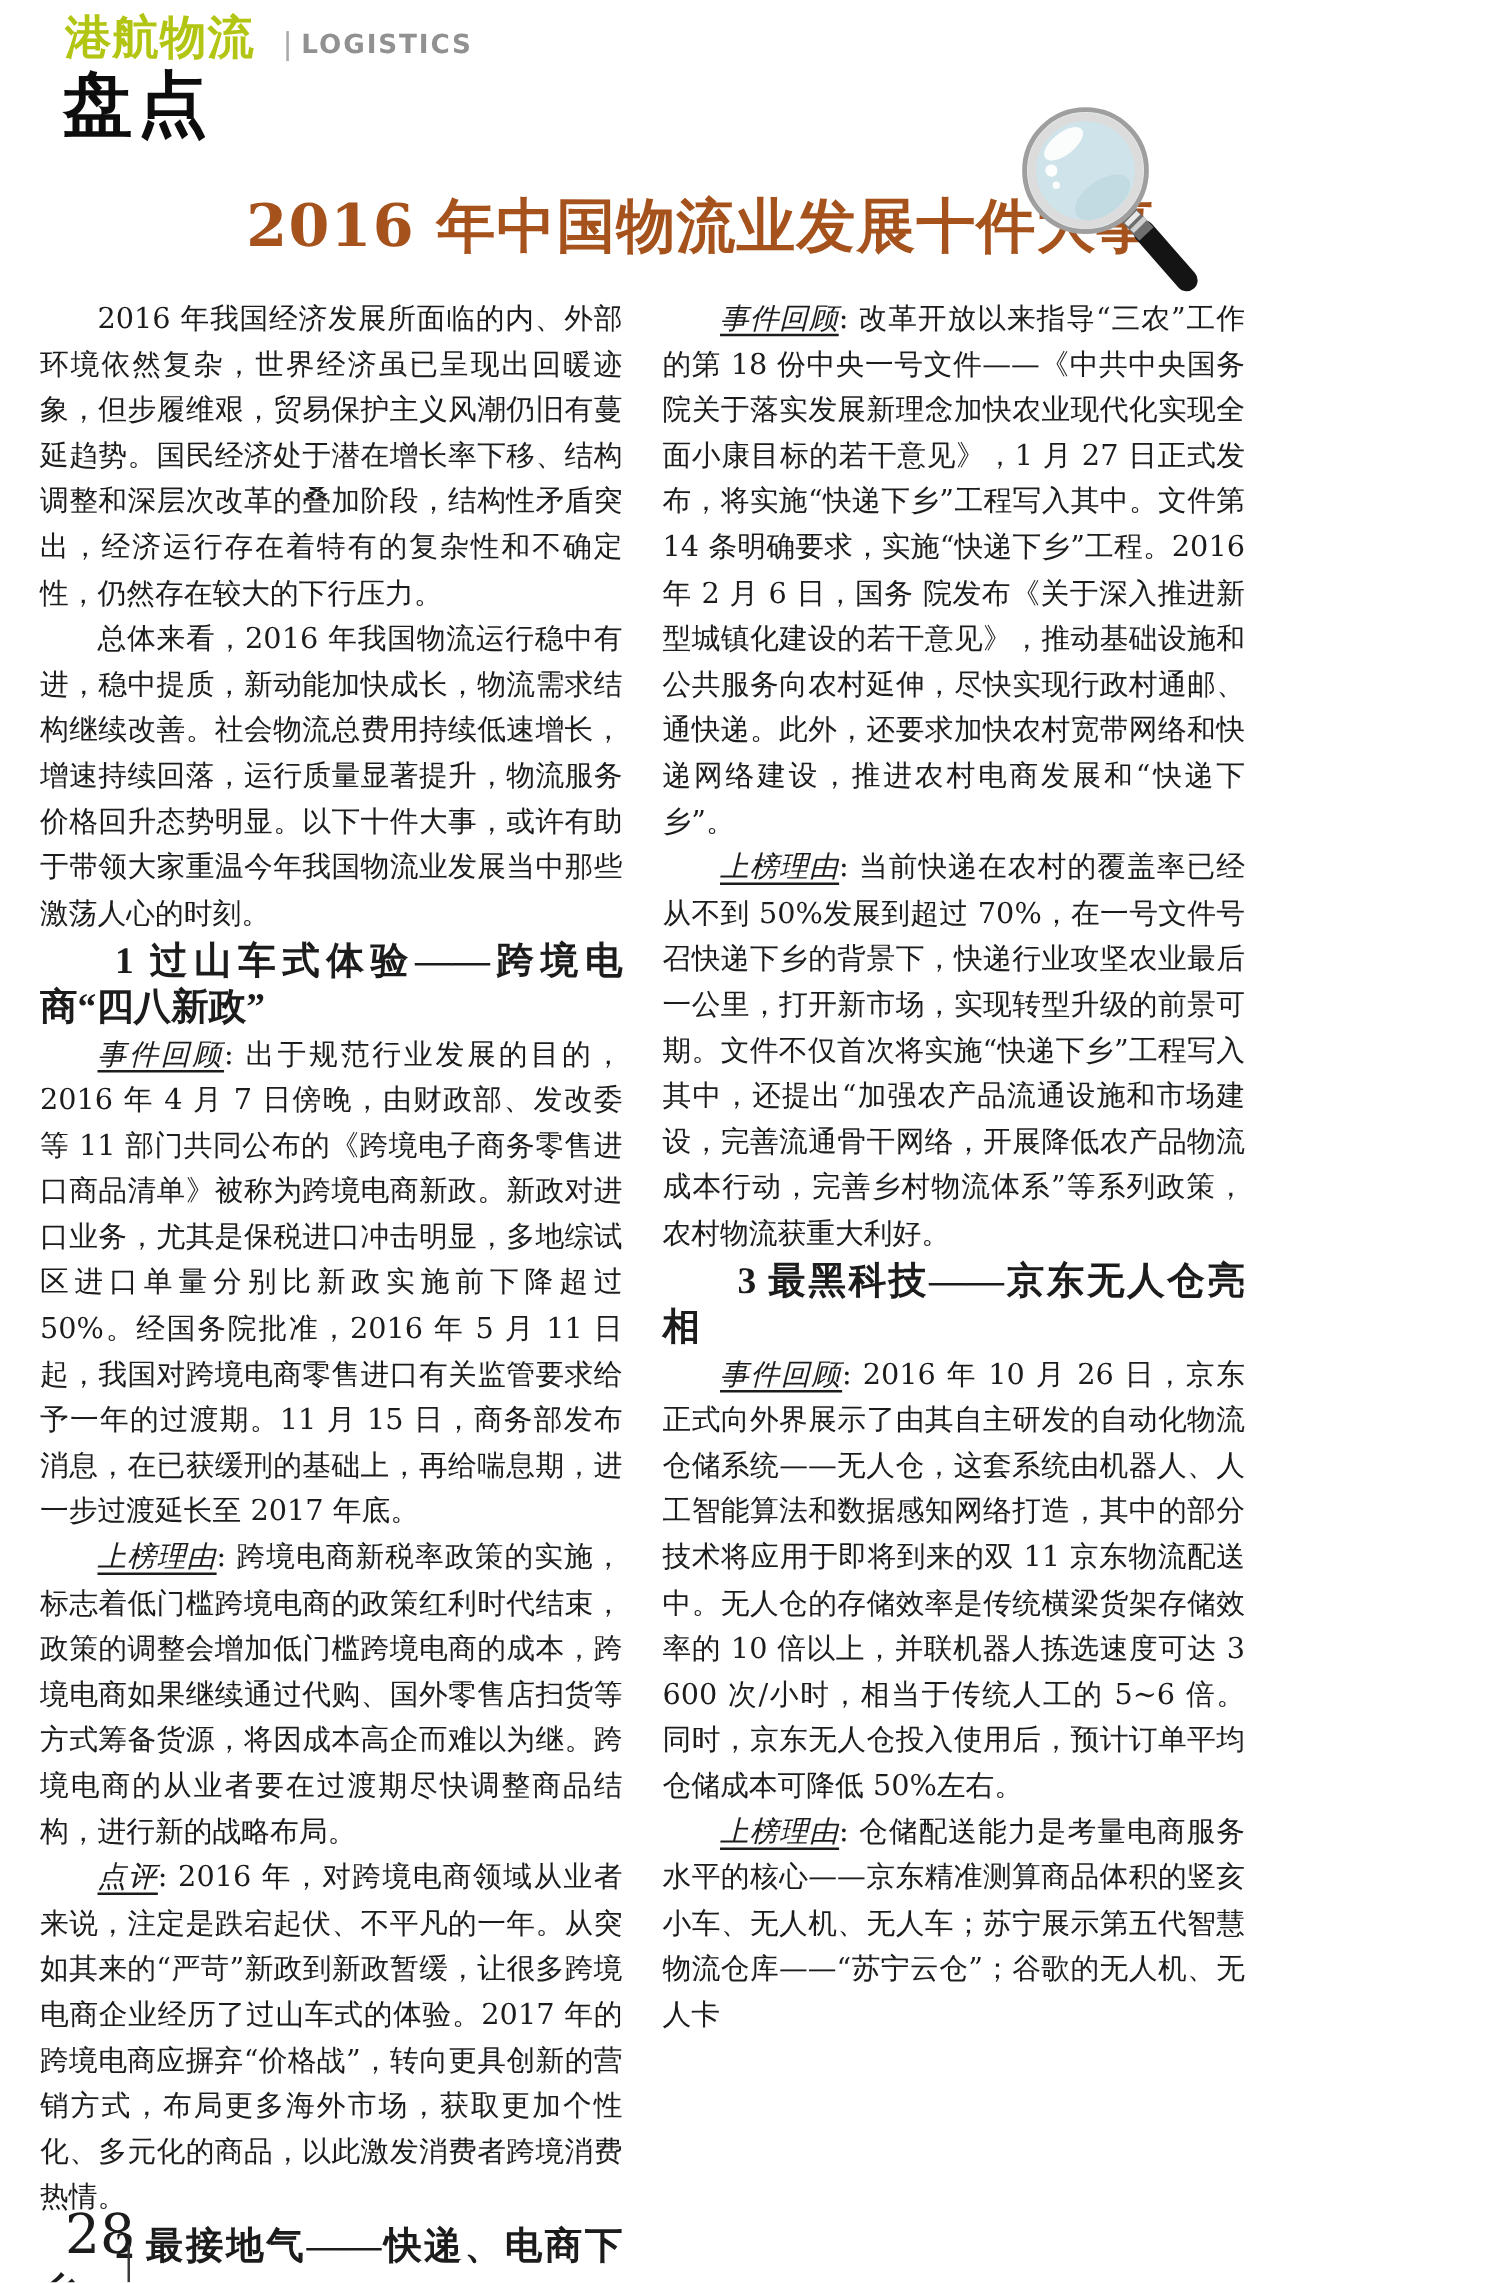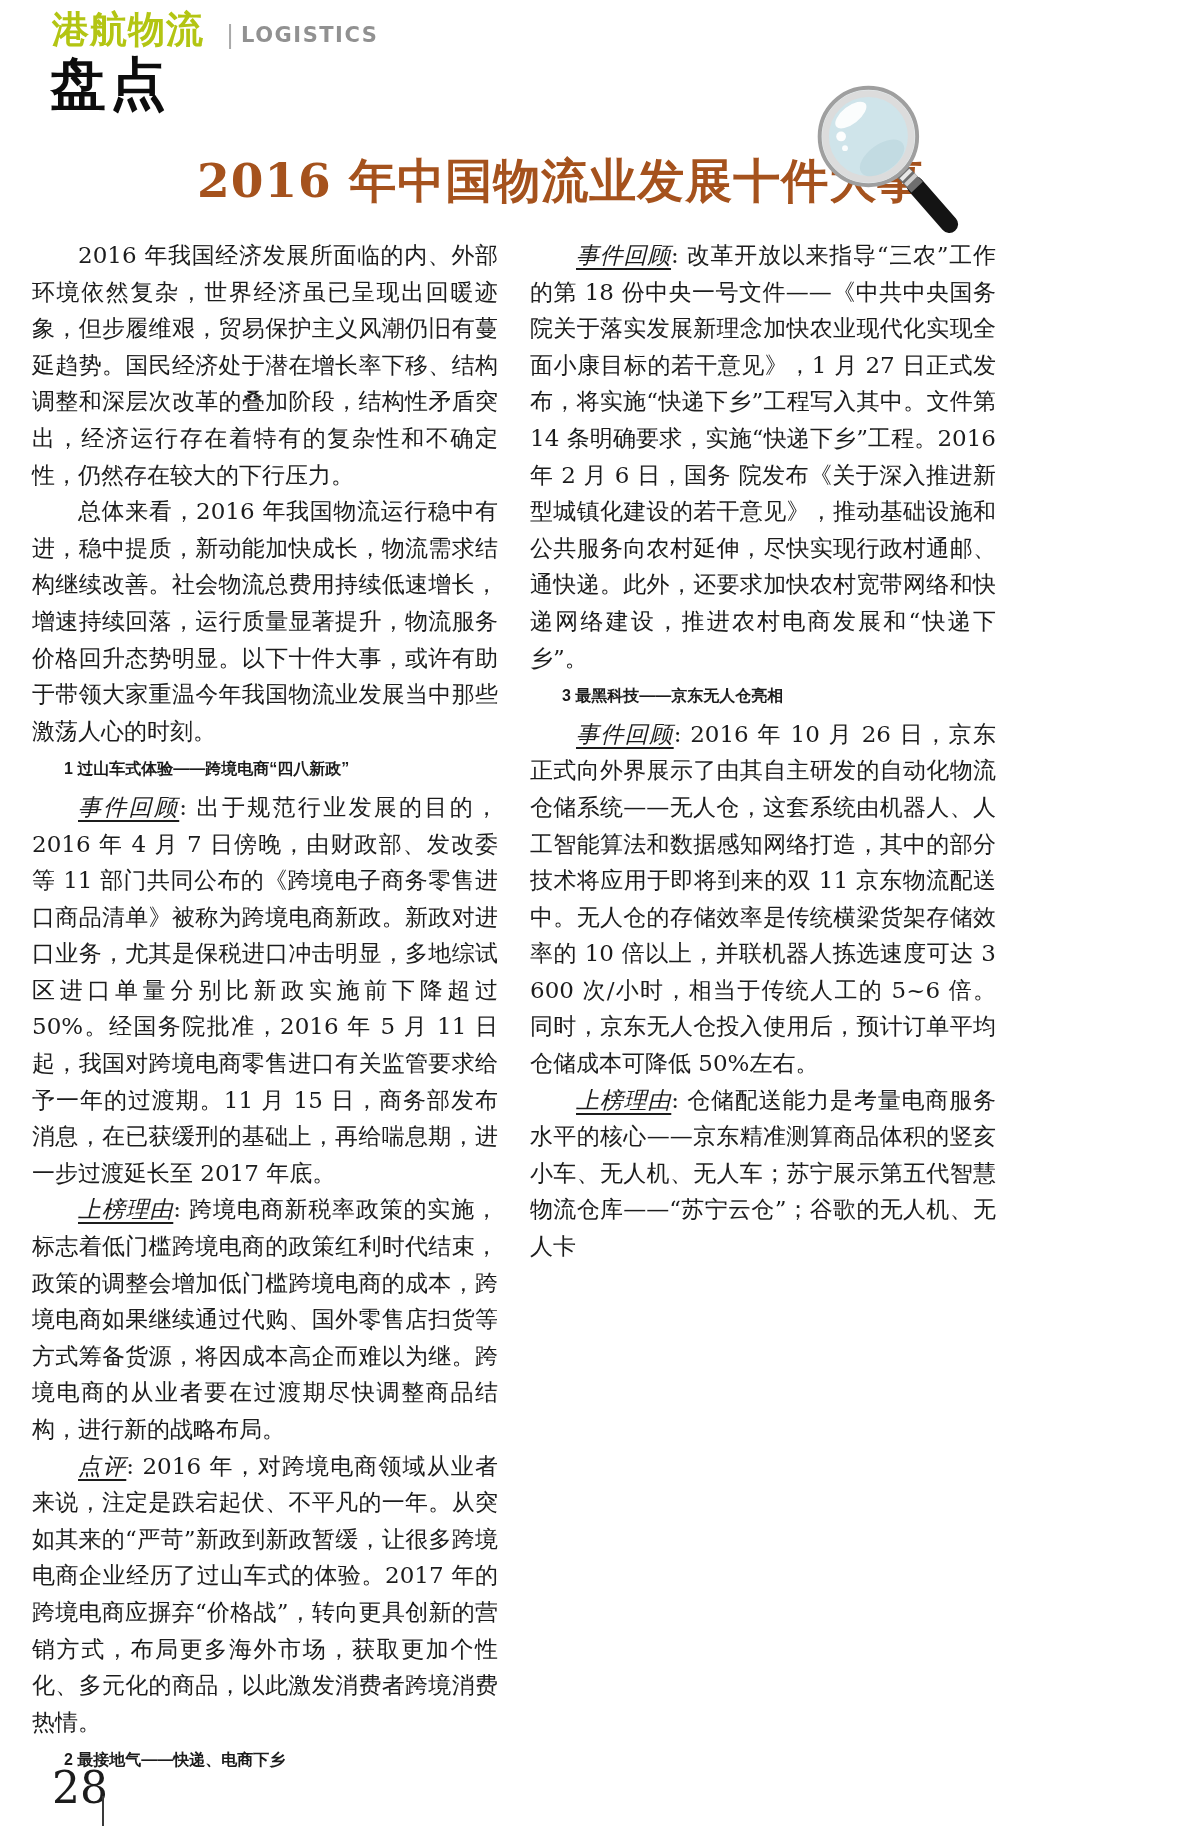--- a/index.html
+++ b/index.html
@@ -71,25 +71,25 @@
     position:absolute; top:237px;
     width:466px;
     font-size:23px;
     line-height:36.6px;
     text-align:justify;
   }
   .col-left{ left:32px; }
   .col-right{ left:530px; }
   .para{ margin:0; text-indent:2em; }
   .heading{
-    font-family:Liberation Sans, sans-serif;
+    font-family:Liberation Serif, serif;
     font-weight:bold;
     text-indent:2em;
     margin:2px 0 1px 0;
-    font-size:16px;
+    font-size:30px;
   }
   .lead{
     font-style:italic;
     text-decoration:underline;
     text-underline-offset:5px;
   }
   
   .page-number{
     position:absolute; left:52px; top:1762px;
     font-family:"DejaVu Serif", serif;
@@ -143,20 +143,21 @@
     <p class="para"><span>总体来看，2016 年我国物流运行稳中有进，稳中提质，新动能加快成长，物流需求结构继续改善。社会物流总费用持续低速增长，增速持续回落，运行质量显著提升，物流服务价格回升态势明显。以下十件大事，或许有助于带领大家重温今年我国物流业发展当中那些激荡人心的时刻。</span></p>
     <p class="heading"><span>1 过山车式体验——跨境电商“四八新政”</span></p>
     <p class="para"><span class="lead">事件回顾</span><span>: </span><span>出于规范行业发展的目的，2016 年 4 月 7 日傍晚，由财政部、发改委等 11 部门共同公布的《跨境电子商务零售进口商品清单》被称为跨境电商新政。新政对进口业务，尤其是保税进口冲击明显，多地综试区进口单量分别比新政实施前下降超过 50%。经国务院批准，2016 年 5 月 11 日起，我国对跨境电商零售进口有关监管要求给予一年的过渡期。11 月 15 日，商务部发布消息，在已获缓刑的基础上，再给喘息期，进一步过渡延长至 2017 年底。</span></p>
     <p class="para"><span class="lead">上榜理由</span><span>: </span><span>跨境电商新税率政策的实施，标志着低门槛跨境电商的政策红利时代结束，政策的调整会增加低门槛跨境电商的成本，跨境电商如果继续通过代购、国外零售店扫货等方式筹备货源，将因成本高企而难以为继。跨境电商的从业者要在过渡期尽快调整商品结构，进行新的战略布局。</span></p>
     <p class="para"><span class="lead">点评</span><span>: </span><span>2016 年，对跨境电商领域从业者来说，注定是跌宕起伏、不平凡的一年。从突如其来的“严苛”新政到新政暂缓，让很多跨境电商企业经历了过山车式的体验。2017 年的跨境电商应摒弃“价格战”，转向更具创新的营销方式，布局更多海外市场，获取更加个性化、多元化的商品，以此激发消费者跨境消费热情。</span></p>
     <p class="heading"><span>2 最接地气——快递、电商下乡</span></p>
   </div>
 
   <div class="col col-right">
     <p class="para"><span class="lead">事件回顾</span><span>: </span><span>改革开放以来指导“三农”工作的第 18 份中央一号文件——《中共中央国务院关于落实发展新理念加快农业现代化实现全面小康目标的若干意见》，1 月 27 日正式发布，将实施“快递下乡”工程写入其中。文件第 14 条明确要求，实施“快递下乡”工程。2016 年 2 月 6 日，国务 院发布《关于深入推进新型城镇化建设的若干意见》，推动基础设施和公共服务向农村延伸，尽快实现行政村通邮、通快递。此外，还要求加快农村宽带网络和快递网络建设，推进农村电商发展和“快递下乡”。</span></p>
+    <p class="para"><span class="lead">上榜理由</span><span>: </span><span>当前快递在农村的覆盖率已经从不到 50%发展到超过 70%，在一号文件号召快递下乡的背景下，快递行业攻坚农业最后一公里，打开新市场，实现转型升级的前景可期。文件不仅首次将实施“快递下乡”工程写入其中，还提出“加强农产品流通设施和市场建设，完善流通骨干网络，开展降低农产品物流成本行动，完善乡村物流体系”等系列政策，农村物流获重大利好。</span></p>
     <p class="heading"><span>3 最黑科技——京东无人仓亮相</span></p>
     <p class="para"><span class="lead">事件回顾</span><span>: </span><span>2016 年 10 月 26 日，京东正式向外界展示了由其自主研发的自动化物流仓储系统——无人仓，这套系统由机器人、人工智能算法和数据感知网络打造，其中的部分技术将应用于即将到来的双 11 京东物流配送中。无人仓的存储效率是传统横梁货架存储效率的 10 倍以上，并联机器人拣选速度可达 3 600 次/小时，相当于传统人工的 5~6 倍。同时，京东无人仓投入使用后，预计订单平均仓储成本可降低 50%左右。</span></p>
     <p class="para"><span class="lead">上榜理由</span><span>: </span><span>仓储配送能力是考量电商服务水平的核心——京东精准测算商品体积的竖亥小车、无人机、无人车；苏宁展示第五代智慧物流仓库——“苏宁云仓”；谷歌的无人机、无人卡</span></p>
   </div>
 
   <div class="page-number">28</div>
   <div class="footer-rule"></div>
 
 </div>
 

